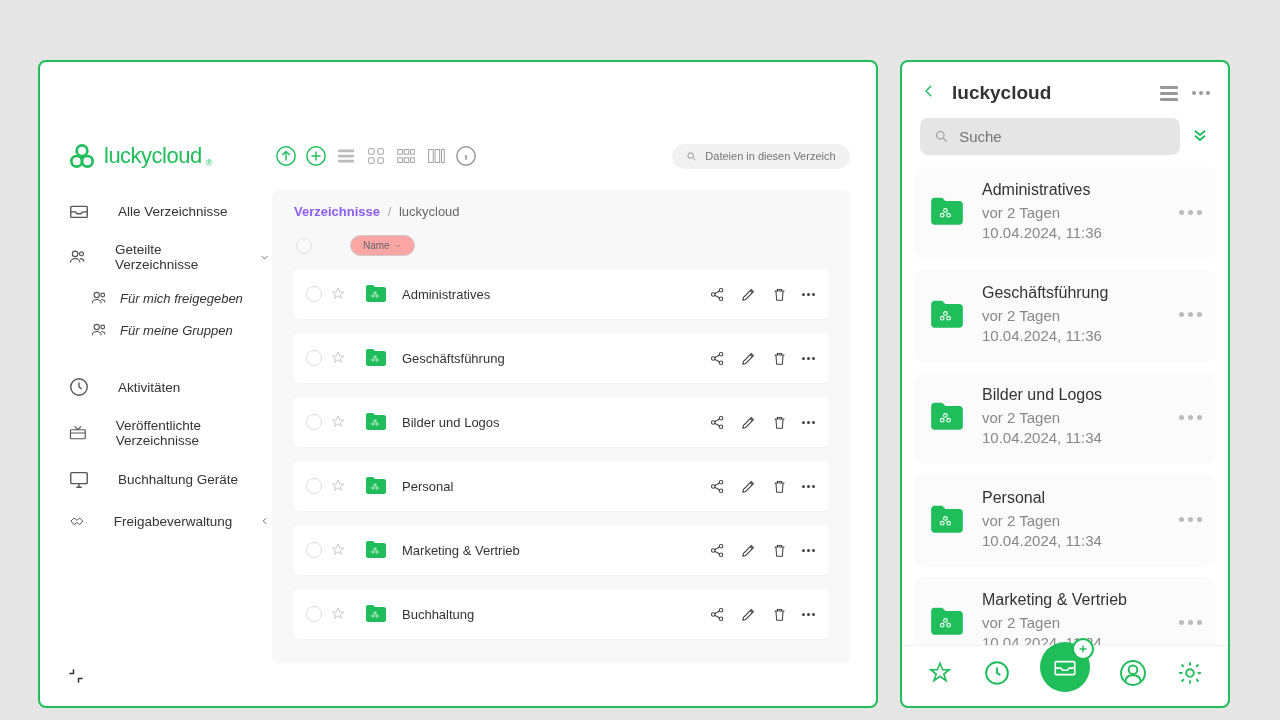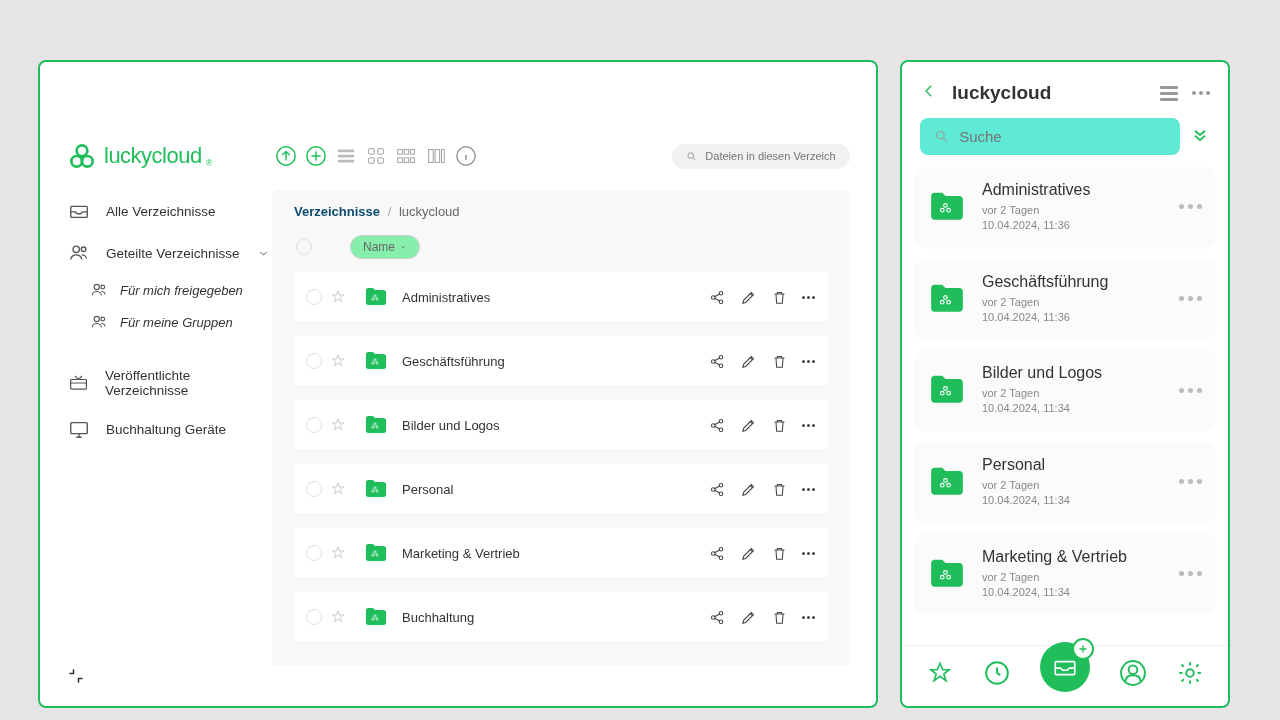--- a/index.html
+++ b/index.html
@@ -18,37 +18,37 @@
 .tb-btn { width: 24px; height: 24px; display: inline-flex; align-items: center; justify-content: center; cursor: pointer; }
 .tb-btn svg { width: 22px; height: 22px; }
 .tb-green { stroke: #1fbe5a; fill: none; }
 .tb-gray { stroke: #999; fill: none; }
 .dt-search { margin-left: auto; margin-top: 60px; background: #f1f1f1; border-radius: 18px; padding: 6px 14px; display: flex; align-items: center; gap: 8px; width: 178px; }
 .dt-search svg { width: 13px; height: 13px; stroke: #888; fill: none; }
 .dt-search input { border: none; background: transparent; outline: none; font-size: 11px; color: #666; width: 100%; }
 
 .dt-body { display: flex; margin-top: 18px; }
 .sidebar { width: 210px; padding-right: 4px; }
-.sb-item { display: flex; align-items: center; gap: 16px; padding: 10px 2px; cursor: pointer; font-size: 13.5px; color: #333; }
+.sb-item { display: flex; align-items: center; gap: 28px; padding: 10px 2px; cursor: pointer; font-size: 13.5px; color: #333; }
 .sb-item svg { width: 22px; height: 22px; stroke: #555; fill: none; stroke-width: 1.4; }
 .sb-chev { margin-left: auto; }
 .sb-sub { padding-left: 22px; font-style: italic; }
 .sb-sub .sb-item { font-size: 13px; padding: 7px 2px; gap: 12px; }
 .sb-sub .sb-item svg { width: 18px; height: 18px; }
 .sb-spacer { height: 20px; }
 
 .collapse-icon { position: absolute; bottom: 20px; left: 26px; width: 20px; height: 20px; stroke: #333; fill: none; }
 
 .main { flex: 1; background: #f8f8f8; border-radius: 6px; padding: 0px 0 10px 0; margin-left: -4px;}
 .crumbs { padding: 14px 22px 12px 22px; font-size: 13px; }
-.crumbs .root { color: #0c4a6e; font-weight: 600; }
+.crumbs .root { color: #8b5cf6; font-weight: 600; }
 .crumbs .sep { color: #aaa; margin: 0 4px; }
 .crumbs .leaf { color: #666; }
 .col-header { padding: 4px 22px 8px 22px; display: flex; align-items: center; }
-.sort-pill { border: 1px solid #ccc; border-radius: 14px; padding: 4px 12px; font-size: 12px; color: #666; display: inline-flex; align-items: center; gap: 4px; background: #86efac; margin-left: 30px;}
+.sort-pill { border: 1px solid #ccc; border-radius: 14px; padding: 4px 12px; font-size: 10px; color: #666; display: inline-flex; align-items: center; gap: 4px; background: #fca5a5; margin-left: 30px;}
 .sort-pill svg { width: 8px; height: 8px; }
 
 .file-row { background: #fff; margin: 5px 22px 14px 22px; border-radius: 4px; padding: 13px 10px; display: flex; align-items: center; box-shadow: 0 1px 0 rgba(0,0,0,0.02);}
 .fr-radio { width: 16px; height: 16px; border: 1px solid #ddd; border-radius: 50%; margin: 0 8px 0 2px; }
 .fr-star { width: 16px; height: 16px; stroke: #ccc; fill: none; margin-right: 18px; }
 .fr-folder { width: 24px; height: 24px; margin-right: 14px; }
 .fr-name { font-size: 13px; color: #333; font-weight: 500; }
 .fr-actions { margin-left: auto; display: flex; gap: 14px; align-items: center; }
 .fr-actions svg { width: 17px; height: 17px; stroke: #444; fill: none; cursor: pointer; }
 .fr-actions .dots { width: 16px; display: flex; gap: 2px; }
@@ -58,31 +58,31 @@
 .mb-head { display: flex; align-items: center; padding: 20px 18px 14px 18px; gap: 14px; }
 .mb-back svg { width: 18px; height: 18px; stroke: #1fbe5a; fill: none; stroke-width: 2.2; }
 .mb-title { font-size: 19px; font-weight: 600; color: #333; }
 .mb-head-right { margin-left: auto; display: flex; gap: 14px; align-items: center; }
 .mb-hmenu { display: flex; flex-direction: column; gap: 3px; }
 .mb-hmenu span { width: 18px; height: 3px; background: #999; border-radius: 1px; }
 .mb-hdots { display: flex; gap: 3px; }
 .mb-hdots span { width: 4px; height: 4px; background: #999; border-radius: 50%; }
 
 .mb-search-row { padding: 0 18px 12px 18px; display: flex; align-items: center; gap: 10px; }
-.mb-search { flex: 1; background: #5eead4; border-radius: 8px; padding: 10px 14px; display: flex; align-items: center; gap: 10px; justify-content: flex-end; }
+.mb-search { flex: 1; background: #e5e5e5; border-radius: 8px; padding: 10px 14px; display: flex; align-items: center; gap: 10px; justify-content: flex-end; }
 .mb-search svg { width: 17px; height: 17px; stroke: #999; fill: none; }
 .mb-search input { border: none; background: transparent; outline: none; font-size: 15px; color: #666; width: 100%; }
 .mb-expand svg { width: 20px; height: 20px; stroke: #1fbe5a; fill: none; stroke-width: 2.4; }
 
 .mb-list { flex: 1; overflow: hidden; padding: 0 12px; }
 .mb-item { background: #fbfbfb; border-radius: 10px; padding: 14px 14px; margin-bottom: 12px; display: flex; align-items: center; gap: 16px; box-shadow: 0 1px 2px rgba(0,0,0,0.03); }
 .mb-folder { width: 38px; height: 38px; flex-shrink: 0; }
 .mb-info { flex: 1; }
 .mb-name { font-size: 16px; color: #333; font-weight: 500; margin-bottom: 4px; }
-.mb-meta { font-size: 11px; color: #888; line-height: 1.35; }
+.mb-meta { font-size: 15px; color: #888; line-height: 1.35; }
 .mb-dots { display: flex; gap: 4px; }
 .mb-dots span { width: 5px; height: 5px; background: #bbb; border-radius: 50%; }
 
 .mb-tabbar { display: flex; justify-content: space-around; align-items: center; padding: 12px 10px 14px 10px; border-top: 1px solid #f0f0f0; position: relative;}
 .mb-tab svg { width: 26px; height: 26px; stroke: #1fbe5a; fill: none; stroke-width: 1.8; }
 .mb-fab { position: relative; width: 50px; height: 50px; background: #1fbe5a; border-radius: 50%; display: flex; align-items: center; justify-content: center; margin-top: -16px;}
 .mb-fab svg { width: 26px; height: 26px; stroke: #fff; fill: none; }
 .mb-fab-plus { position: absolute; top: -4px; right: -4px; width: 22px; height: 22px; background: #fff; border: 2px solid #1fbe5a; border-radius: 50%; display: flex; align-items: center; justify-content: center; }
 .mb-fab-plus svg { width: 12px; height: 12px; stroke: #1fbe5a; stroke-width: 2.8; }
 </style>
@@ -296,29 +296,44 @@
         <div class="sb-item">
             <svg viewBox="0 0 24 24">
               <use href="#i-users"></use>
             </svg>
             <span>Für meine Gruppen</span>
           </div>
       </div>
       <div class="sb-spacer"></div>
       <div class="sb-item">
           <svg viewBox="0 0 24 24">
+            <use href="#i-clock"></use>
+          </svg>
+          <span>Aktivitäten</span>
+        </div>
+      <div class="sb-item">
+          <svg viewBox="0 0 24 24">
             <use href="#i-pub"></use>
           </svg>
           <span>Veröffentlichte Verzeichnisse</span>
         </div>
       <div class="sb-item">
           <svg viewBox="0 0 24 24">
             <use href="#i-monitor"></use>
           </svg>
           <span>Buchhaltung Geräte</span>
+        </div>
+      <div class="sb-item">
+          <svg viewBox="0 0 24 24">
+            <use href="#i-handshake"></use>
+          </svg>
+          <span>Freigabeverwaltung</span>
+          <svg class="sb-chev" viewBox="0 0 24 24" style="width:12px;height:12px;stroke:#333">
+            <use href="#i-chevl"></use>
+          </svg>
         </div>
     </div>
 
     <div class="main">
       <div class="crumbs">
         <span class="root">Verzeichnisse</span>
         <span class="sep">/</span>
         <span class="leaf">luckycloud</span>
       </div>
       <div class="col-header">

